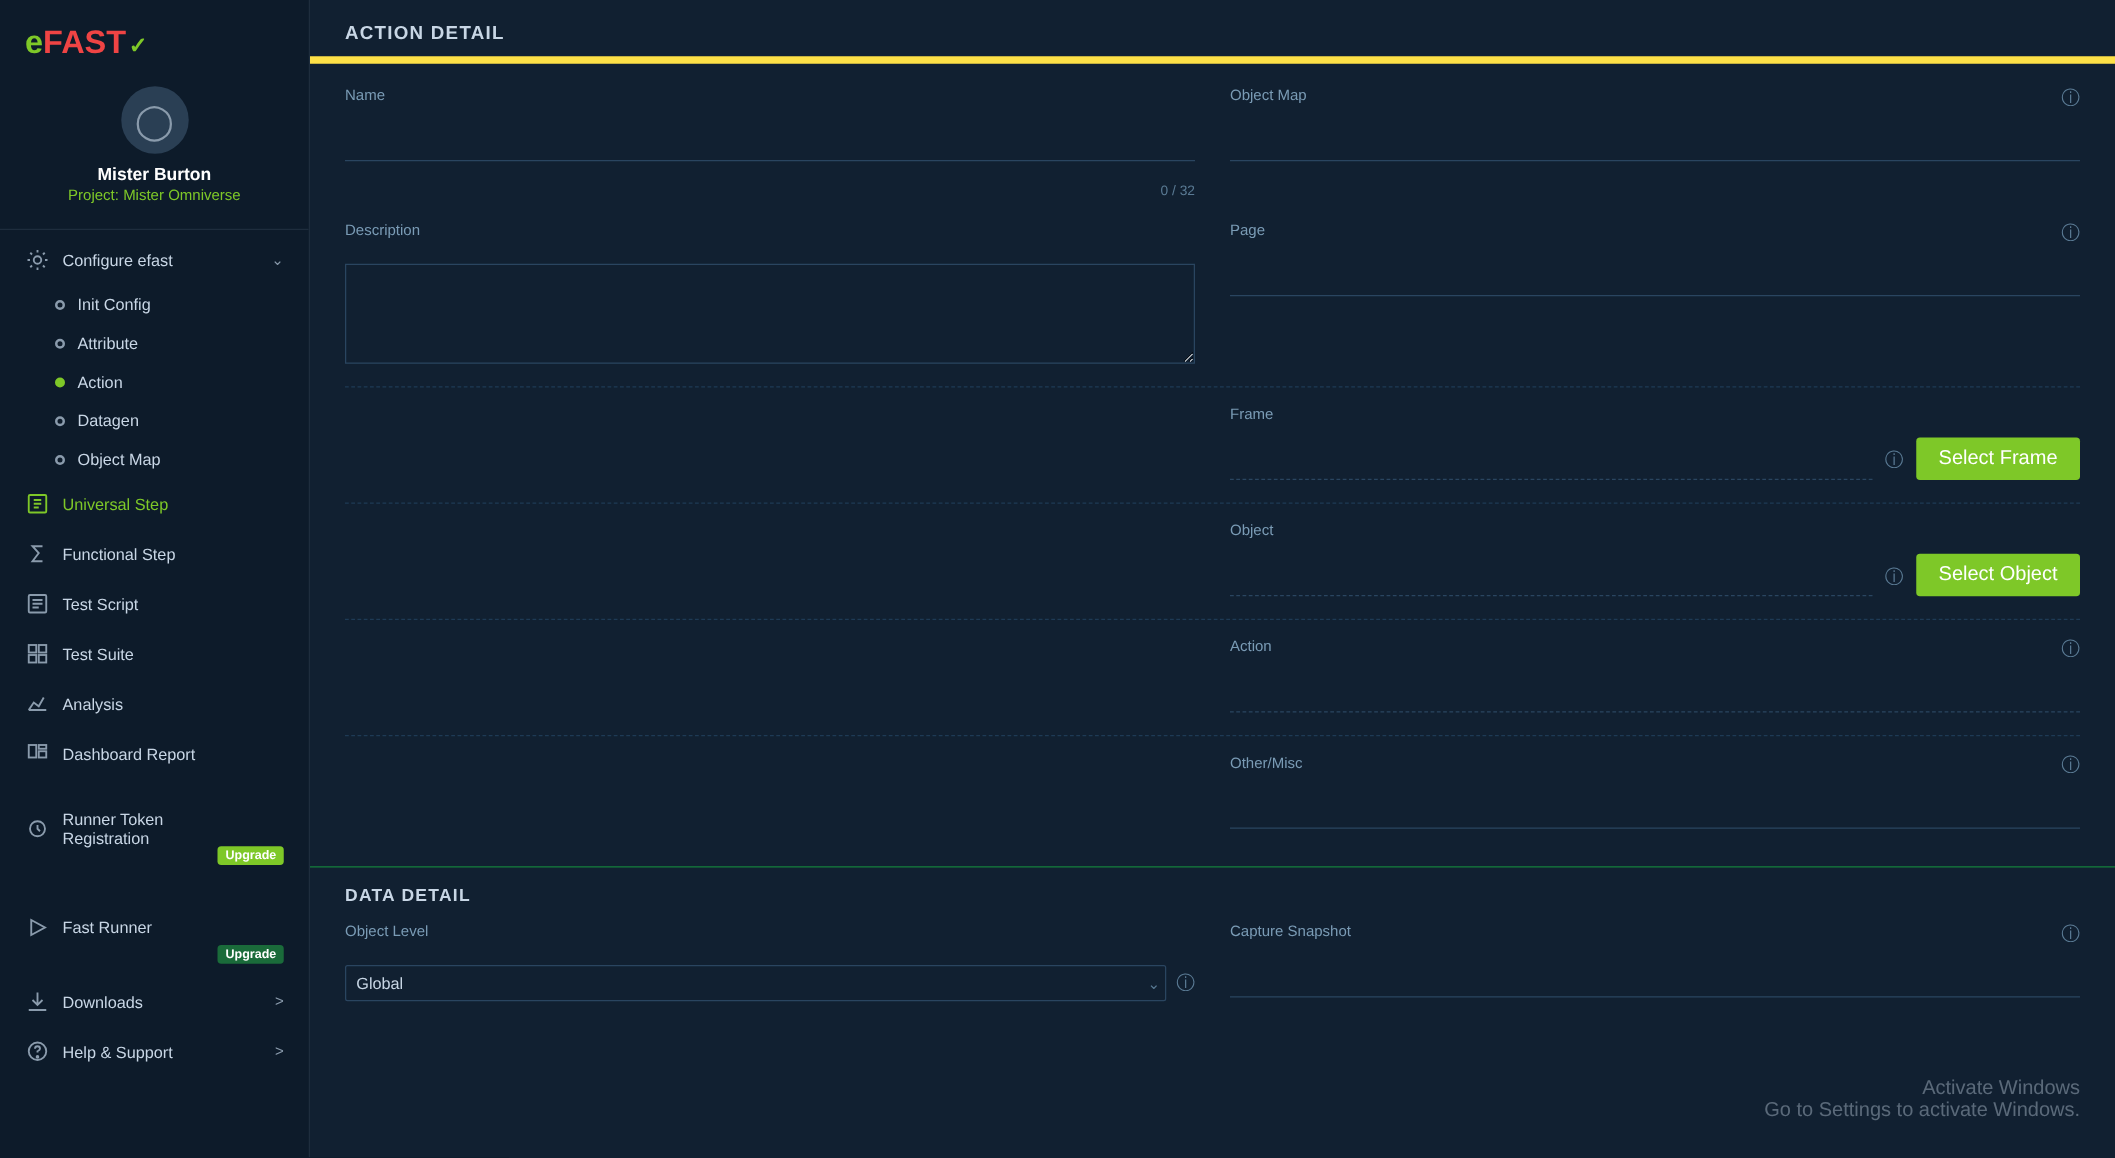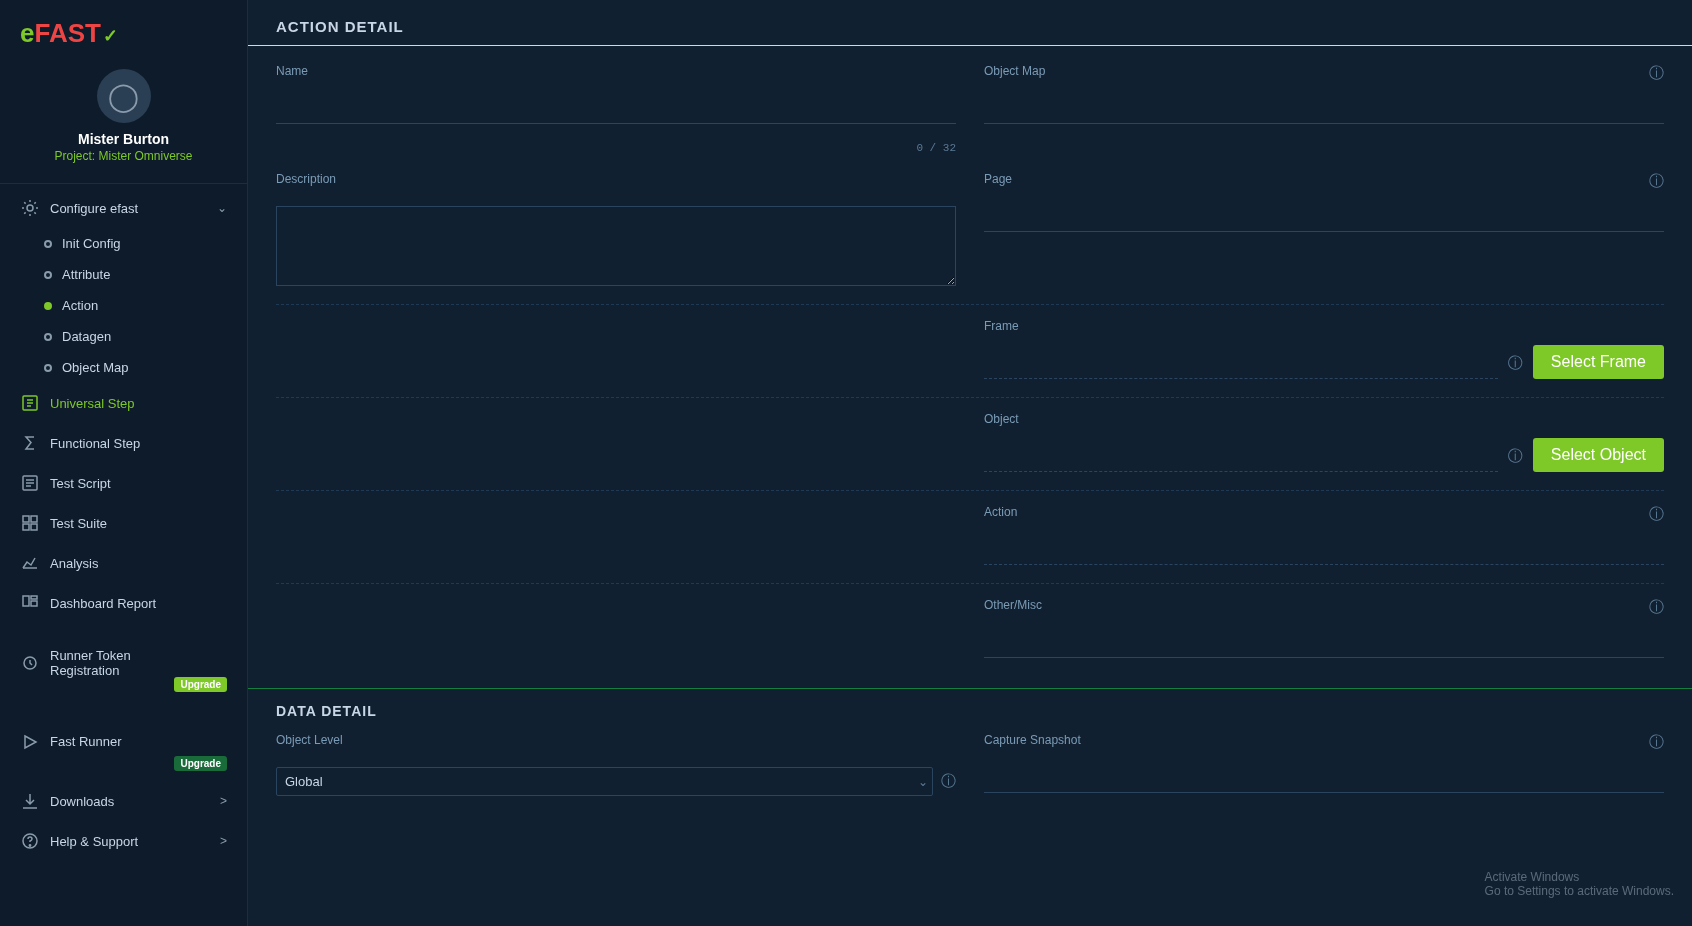--- a/index.html
+++ b/index.html
@@ -145,21 +145,21 @@
       flex: 1;
       background: #112031;
       display: flex;
       flex-direction: column;
       overflow-y: auto;
       padding: 0 0 0 0;
     }
 
     .main-header {
       padding: 18px 28px 10px 28px;
-      border-bottom: 1px solid #fde047;
+      border-bottom: 6px solid #fde047;
     }
     .main-title {
       font-size: 15px;
       font-weight: 700;
       color: #c8d6e5;
       letter-spacing: 1px;
       text-transform: uppercase;
     }
 
     .form-section {
@@ -195,21 +195,20 @@
       padding: 4px 0 6px 0;
       outline: none;
       width: 100%;
     }
 
     .char-count {
       font-size: 11px;
       color: #5a7a94;
       text-align: right;
       margin-top: 2px;
-      font-family: Liberation Mono, monospace;
     }
 
     .form-textarea {
       background: transparent;
       border: 1px solid #2a4560;
       border-bottom: 1px solid #2a4560;
       color: #c8d6e5;
       font-size: 13px;
       padding: 6px 4px;
       outline: none;
@@ -297,23 +296,24 @@
     .select-help {
       margin-left: 8px;
       color: #5a7a94;
       font-size: 15px;
       cursor: pointer;
     }
 
     .windows-watermark {
       position: fixed;
       bottom: 28px;
-      right: 18px;
+      right: 28px;
       color: rgba(200, 214, 229, 0.4);
-      font-size: 12px;
+      font-size: 16px;
+      text-align: right;
       pointer-events: none;
       z-index: 100;
     }
 
     
     ::-webkit-scrollbar { width: 5px; }
     ::-webkit-scrollbar-track { background: #0d1b2a; }
     ::-webkit-scrollbar-thumb { background: #2a4560; border-radius: 3px; }
 
     .nav-icon svg { width: 18px; height: 18px; }

